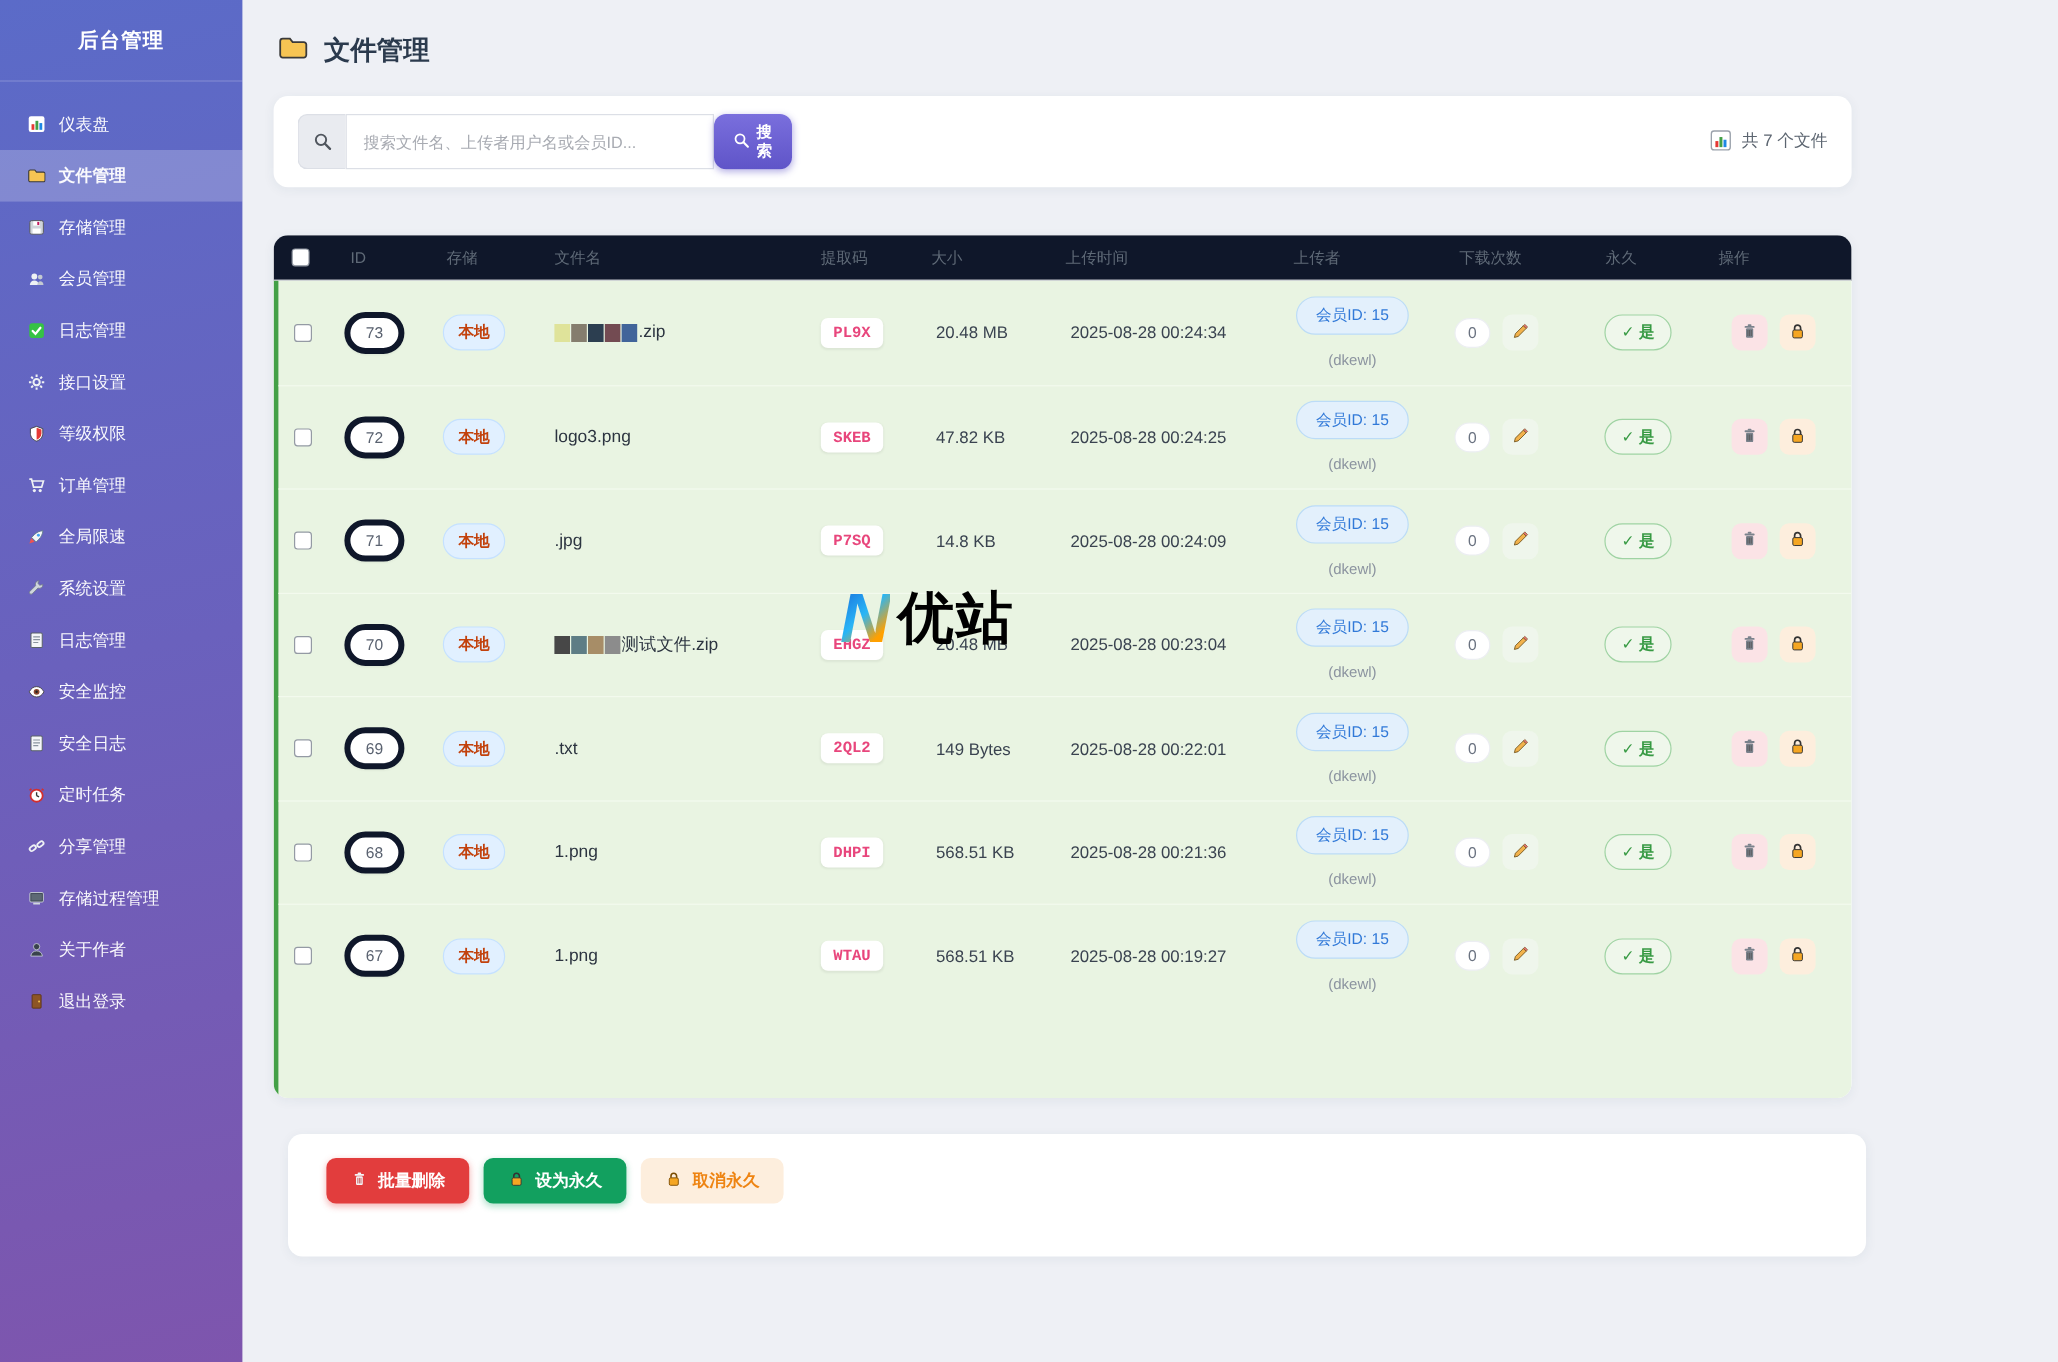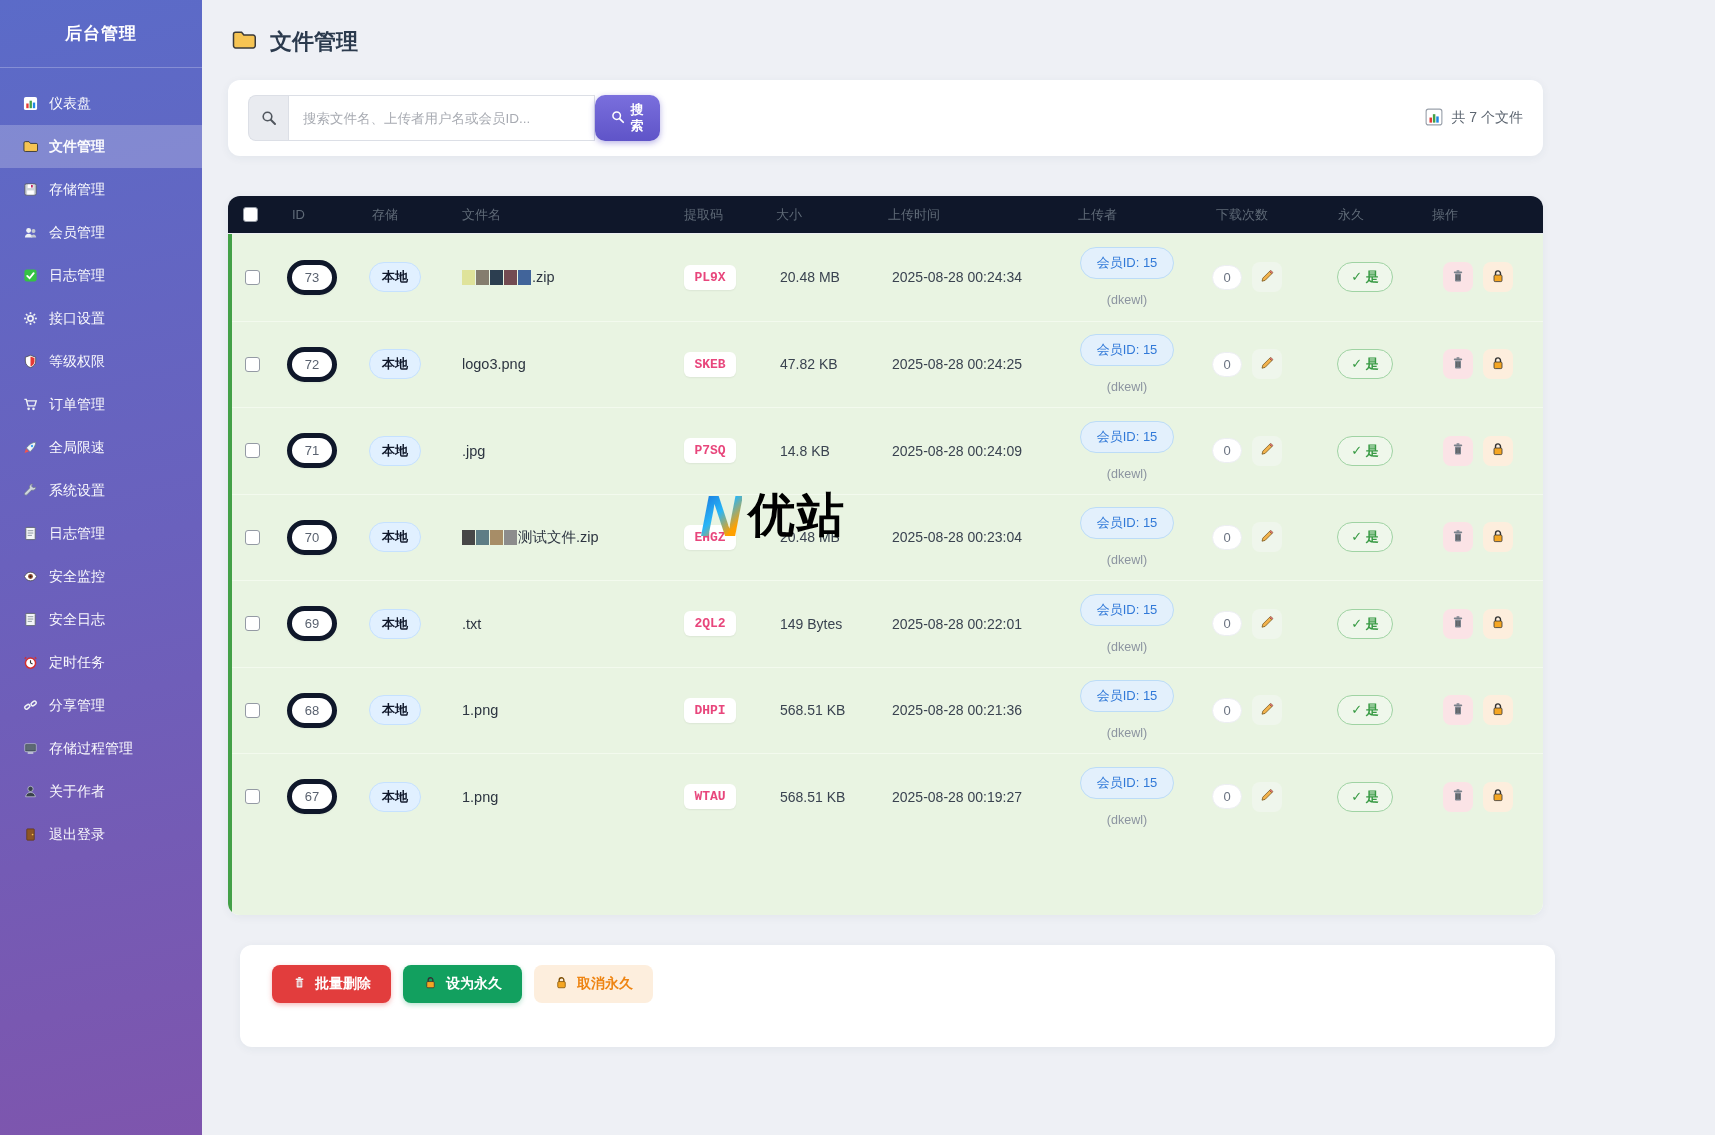--- a/index.html
+++ b/index.html
@@ -86,21 +86,21 @@
   .cell-center { display:flex; justify-content:center; align-items:center; }
   .cell-left { padding-left:24px; }
   .checkbox { width:15px; height:15px; background:#fff; border:1.6px solid #949aa4; border-radius:3px; cursor:pointer; }
 
   .id-badge {
     background:#fff; border:5px solid #0f172a; border-radius:999px; padding:5px 13px;
     font-size:13px; color:#5a6270; box-shadow:0 1px 2px rgba(0,0,0,.05);text-align:center;
   }
   .storage-badge {
     background:#e1f0ff; border:1px solid #c5e1ff; border-radius:999px; padding:5px 12px;
-    font-size:13px; font-weight:bold; color:#0f172a;
+    font-size:13px; font-weight:bold; color:#c2410c;
   }
   .file-name { font-size:14.5px; color:#2c3440; font-weight:500; display:flex; align-items:center; }
   .redact-block { display:inline-block; width:13px; height:15px; margin-right:1px; }
   .code-badge {
     background:#fff; border-radius:6px; padding:5px 10px; font-size:13px; font-weight:bold;
     font-family:"Liberation Mono","DejaVu Sans Mono",monospace; color:#e8467c;
     box-shadow:0 1px 2px rgba(0,0,0,.06);
   }
   .size-cell, .time-cell { font-size:14px; color:#3a4350; }
   .member-cell { display:flex; flex-direction:column; align-items:center; gap:14px; }

